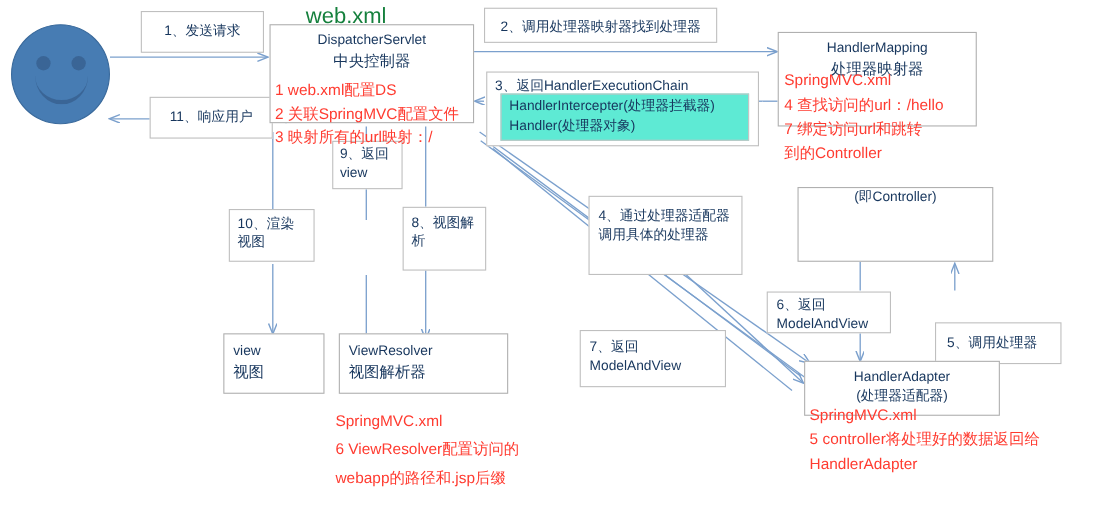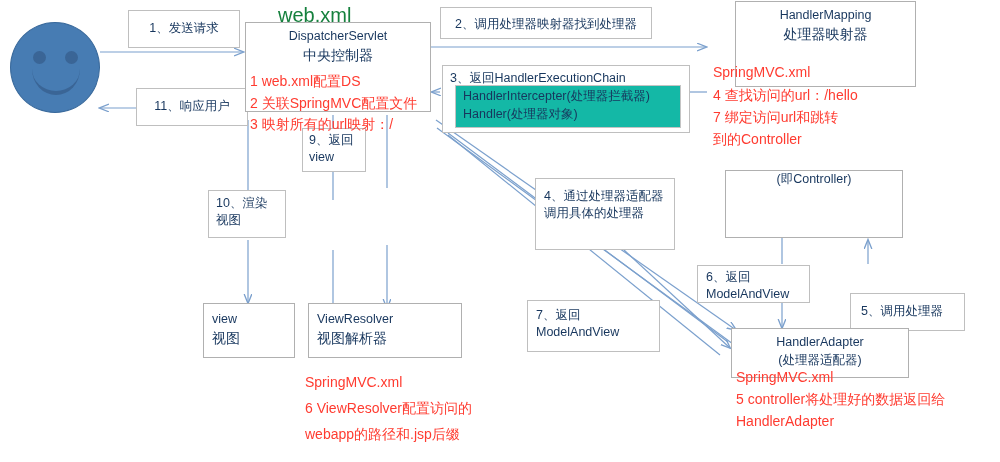--- a/index.html
+++ b/index.html
@@ -66,21 +66,21 @@
   .red-title {
     position: absolute;
     color: #15803d;
     font-size: 20px;
     white-space: nowrap;
     z-index: 6;
   }
   .inner-box {
     position: absolute;
     border: 1px solid #c4c4c4;
-    background: #14b8a6;
+    background: #5eead4;
     box-sizing: border-box;
     color: #17365d;
     font-size: 12.5px;
     line-height: 1.4;
     padding: 4px 8px;
   }
   .face {
     position: absolute;
     border-radius: 50%;
     background: #477cb3;
@@ -190,20 +190,24 @@
   <div class="label-box" style="left:697px; top:265px; width:113px; height:38px; padding:3px 8px;">
     <span style="display:block;">6、返回</span>
     <span style="display:block;">ModelAndView</span>
   </div>
 
   <div class="label-box" style="left:527px; top:300px; width:133px; height:52px; padding:6px 8px;">
     <span style="display:block;">7、返回</span>
     <span style="display:block;">ModelAndView</span>
   </div>
 
+  <div class="label-box" style="left:366px; top:188px; width:76px; height:58px; padding:5px 7px;">
+    <span style="display:block;">8、视图解</span>
+    <span style="display:block;">析</span>
+  </div>
 
   <div class="label-box z-top" style="left:302px; top:128px; width:64px; height:44px; padding:3px 6px;">
     <span style="display:block;">9、返回</span>
     <span style="display:block;">view</span>
   </div>
 
   <div class="label-box" style="left:208px; top:190px; width:78px; height:48px; padding:4px 7px;">
     <span style="display:block;">10、渲染</span>
     <span style="display:block;">视图</span>
   </div>
@@ -211,21 +215,21 @@
   <div class="red-title" style="left:278px; top:4px;">web.xml</div>
 
   <div class="node-box z-top" style="left:245px; top:22px; width:186px; height:90px;">
     <span class="node-title">DispatcherServlet</span>
     <span class="node-sub" style="font-size:14px;">中央控制器</span>
   </div>
   <div class="red-abs" style="left:250px; top:71px;">1 web.xml配置DS</div>
   <div class="red-abs" style="left:250px; top:93px;">2 关联SpringMVC配置文件</div>
   <div class="red-abs" style="left:250px; top:114px;">3 映射所有的url映射：/</div>
 
-  <div class="node-box" style="left:707px; top:1px; width:181px; height:86px;margin-left:28px;">
+  <div class="node-box" style="left:707px; top:29px; width:181px; height:86px;">
     <span class="node-title">HandlerMapping</span>
     <span class="node-sub" style="font-size:14px;">处理器映射器</span>
   </div>
   <div class="red-abs" style="left:713px; top:62px;">SpringMVC.xml</div>
   <div class="red-abs" style="left:713px; top:85px;">4 查找访问的url：/hello</div>
   <div class="red-abs" style="left:713px; top:107px;">7 绑定访问url和跳转</div>
   <div class="red-abs" style="left:713px; top:129px;">到的Controller</div>
 
   <div class="node-box" style="left:725px; top:170px; width:178px; height:68px;">
     <span class="node-sub">(即Controller)</span>

